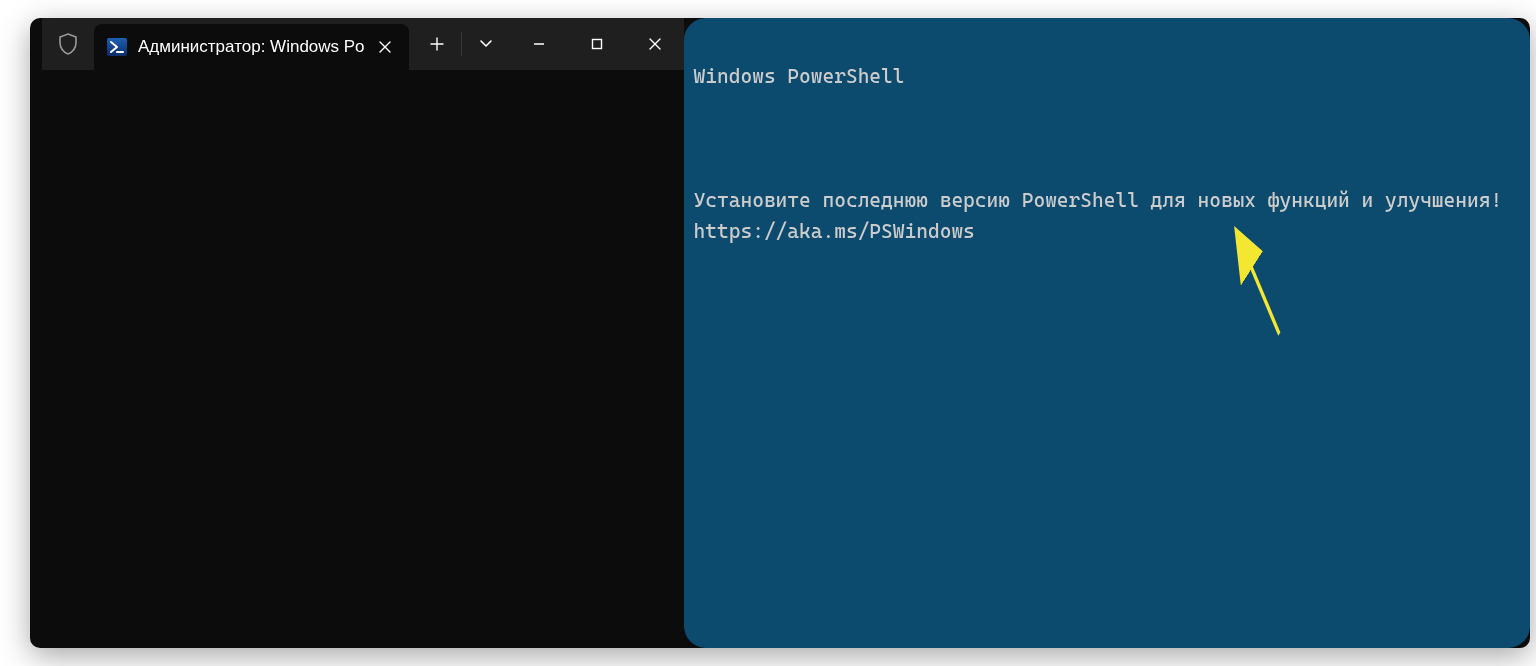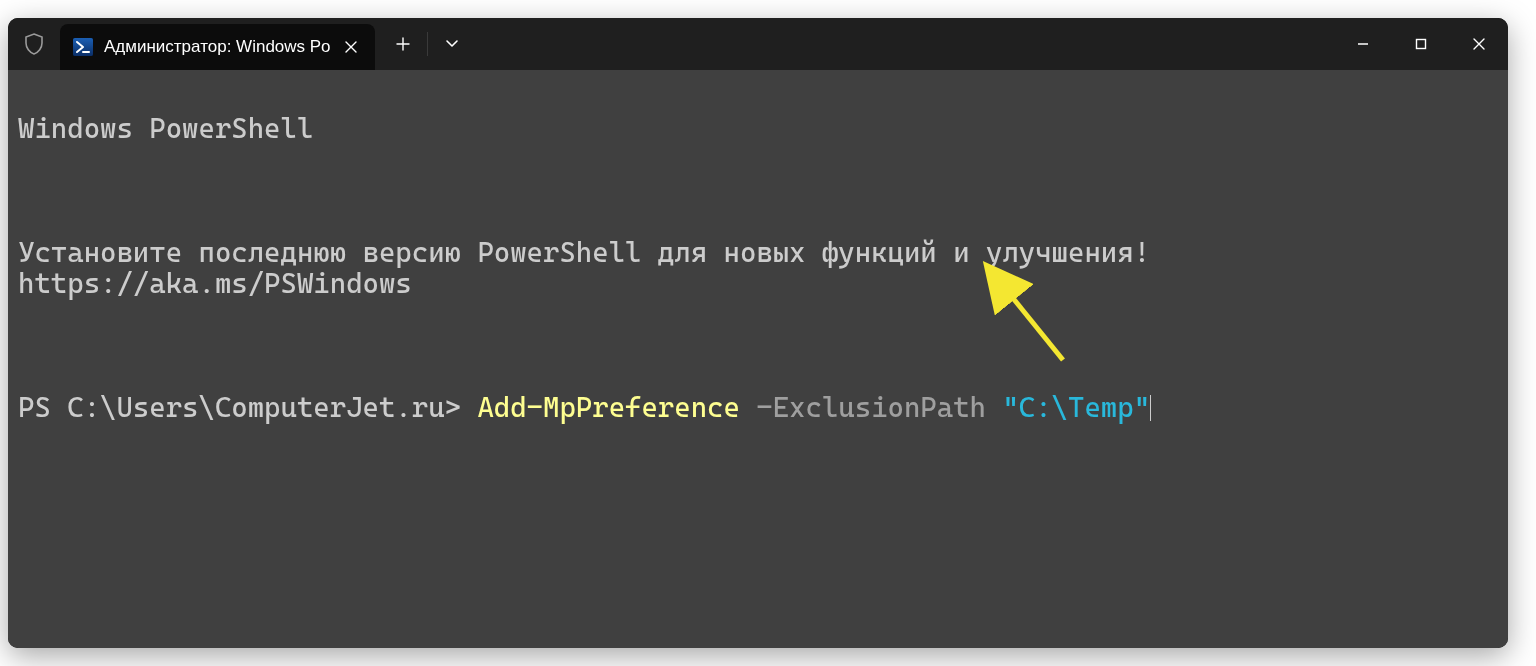--- a/index.html
+++ b/index.html
@@ -5,30 +5,30 @@
   * { margin: 0; padding: 0; box-sizing: border-box; }
   body {
     background: #ffffff;
     font-family: "Segoe UI", Arial, sans-serif;
     width: 1536px;
     height: 666px;
     overflow: hidden;
   }
   .window {
     position: absolute;
-    left: 8px;
+    left: 30px;
     top: 18px;
     width: 1500px;
     height: 630px;
     background: #0c0c0c;
     border-radius: 10px;
     box-shadow: 0 8px 30px rgba(0,0,0,0.35);
     overflow: hidden;
     display: flex;
-    flex-direction: column;
+    padding-left: 12px;
   }
   
   .titlebar {
     height: 52px;
     background: #1f1f1f;
     display: flex;
     align-items: stretch;
     color: #ffffff;
     user-select: none;
   }
@@ -107,28 +107,29 @@
     display: flex;
     align-items: center;
     justify-content: center;
     color: #ffffff;
     cursor: pointer;
   }
 
   
   .terminal {
     flex: 1 1 auto;
-    background: #404040;
+    background: #0c4a6e;
     padding: 12px 10px;
     font-family: "Cascadia Mono", Consolas, "Courier New", monospace;
-    font-size: 28px;
+    font-size: 20px;
     line-height: 31px;
     color: #cccccc;
     white-space: pre-wrap;
     position: relative;
+    border-radius: 22px;
   }
   .term-line { display: block; }
   .c-default { color: #cccccc; }
   .c-cmdlet  { color: #fefe91; }  
   .c-param   { color: #9f9f9f; }  
   .c-string  { color: #29b8db; }  
   .caret {
     display: inline-block;
     width: 1px;
     height: 26px;
@@ -213,21 +214,20 @@
         </svg>
       </div>
     </div>
   </div>
 
   <div class="terminal">
 <span class="term-line c-default">Windows PowerShell</span>
 <span class="term-line"> </span>
 <span class="term-line c-default">Установите последнюю версию PowerShell для новых функций и улучшения! https://aka.ms/PSWindows</span>
 <span class="term-line"> </span>
-<span class="term-line"><span class="c-default">PS C:\Users\ComputerJet.ru&gt; </span><span class="c-cmdlet">Add-MpPreference</span><span class="c-param"> -ExclusionPath </span><span class="c-string">"C:\Temp"</span><span class="caret"></span></span>
 
     <svg class="arrow-layer" viewBox="0 0 1500 578" preserveAspectRatio="none">
       <defs>
         <marker id="arrowhead" markerWidth="10" markerHeight="10" refX="2" refY="5" orient="auto">
           <path d="M0 0 L10 5 L0 10 Z" fill="#f4e731"></path>
         </marker>
       </defs>
       <line x1="1055" y1="290" x2="1000" y2="222" stroke="#f4e731" stroke-width="5" marker-end="url(#arrowhead)"></line>
     </svg>
   </div>

